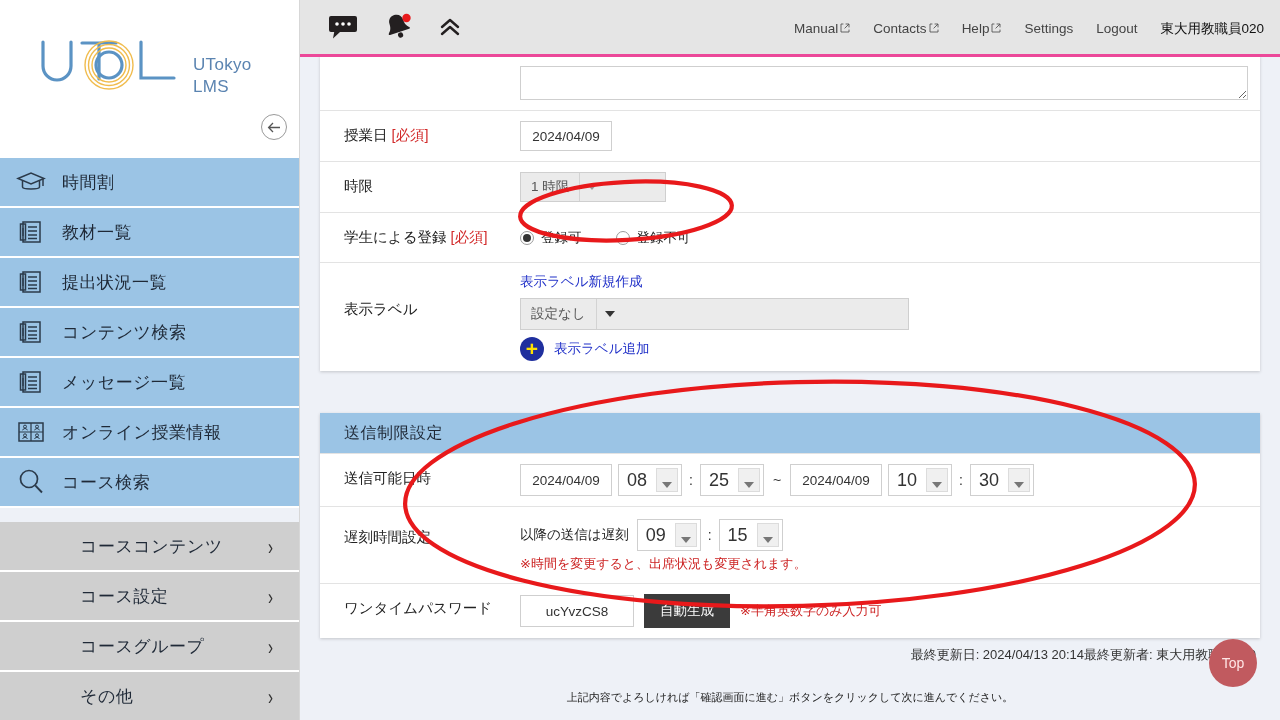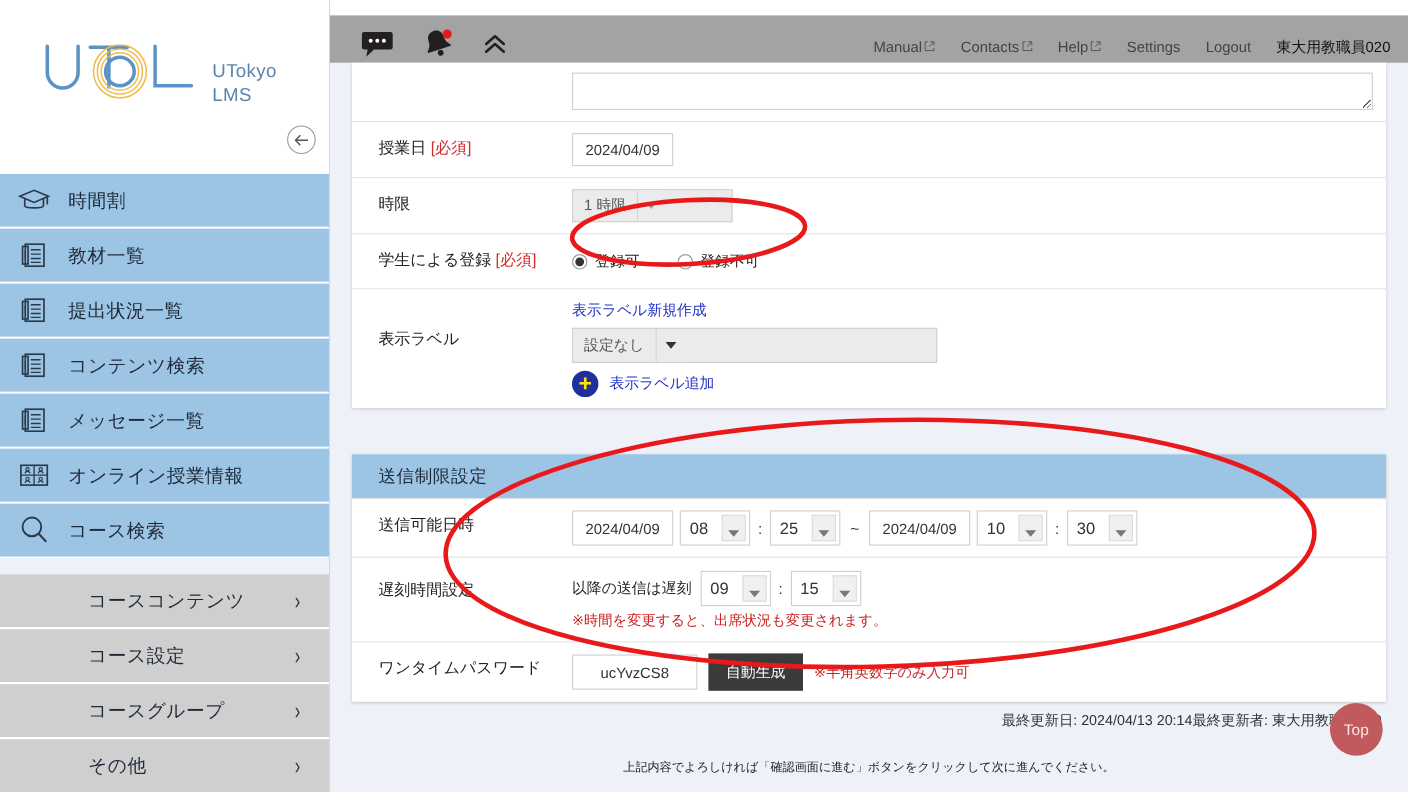--- a/index.html
+++ b/index.html
@@ -59,24 +59,24 @@
   .sub-item .sub-lbl {
     margin-left: 80px; font-size: 17px; color: #1f2937; letter-spacing: .5px;
   }
   .sub-item .chev {
     position: absolute; right: 26px; font-size: 15px; color: #333;
     transform: scaleY(1.5);
   }
 
   
   #header {
-    position: absolute; left: 300px; top: 14px;
+    position: absolute; left: 300px; top: 0;
     width: 980px; height: 57px;
-    background: #a3a3a3;
-    border-bottom: 5px solid #ec4899;
+    background: #e5e5e5;
+    border-bottom: 3px solid #ec4899;
   }
   .hdr-icons { position: absolute; left: 28px; top: 0; height: 57px; display: flex; align-items: center; gap: 24px; }
   .hdr-icon { cursor: pointer; position: relative; display:block; }
   .hdr-links {
     position: absolute; right: 16px; top: 0; height: 57px;
     display: flex; align-items: center; gap: 23px;
   }
   .hdr-link {
     font-size: 13.5px; color: #444; text-decoration: none; cursor: pointer;
     display: inline-flex; align-items: center; gap: 2px; white-space: nowrap;
@@ -145,21 +145,21 @@
   .caret.dark { border-top-color:#333; }
 
   
   .numsel {
     display: inline-flex; align-items: stretch;
     border: 1px solid #cfcfcf; background: #fff; height: 32px;
     cursor: pointer; width: 64px;
   }
   .numsel .nv {
     flex: 1; display: flex; align-items: center; padding: 0 8px;
-    font-size: 15px; color: #333;
+    font-size: 18px; color: #333;
   }
   .numsel .nbtn {
     width: 22px; margin: 3px 3px 3px 0; background: #f0f0f0;
     border: 1px solid #dcdcdc;
     display: flex; align-items: flex-end; justify-content: center;
     padding-bottom: 3px;
   }
   .colon { padding: 0 7px; font-size: 14px; color: #333; }
   .tilde { padding: 0 9px; font-size: 14px; color: #333; }
 
@@ -457,21 +457,21 @@
             </label>
           </div>
         </div>
       </div>
 
       <div class="frow">
         <div class="flabel" style="padding-top:36px">表示ラベル</div>
         <div class="fval">
           <div class="label-stack">
             <a class="link-blue">表示ラベル新規作成</a>
-            <div class="fakesel" style="width:332px;height:32px">
+            <div class="fakesel" style="width:389px;height:32px">
               <span class="sv">設定なし</span>
               <span class="sarrow" style="width:28px">
                   <i class="caret dark"></i>
                 </span>
             </div>
             <div class="addrow">
               <span class="plus-btn">
                   <span>+</span>
                 </span>
               <a class="link-blue">表示ラベル追加</a>

